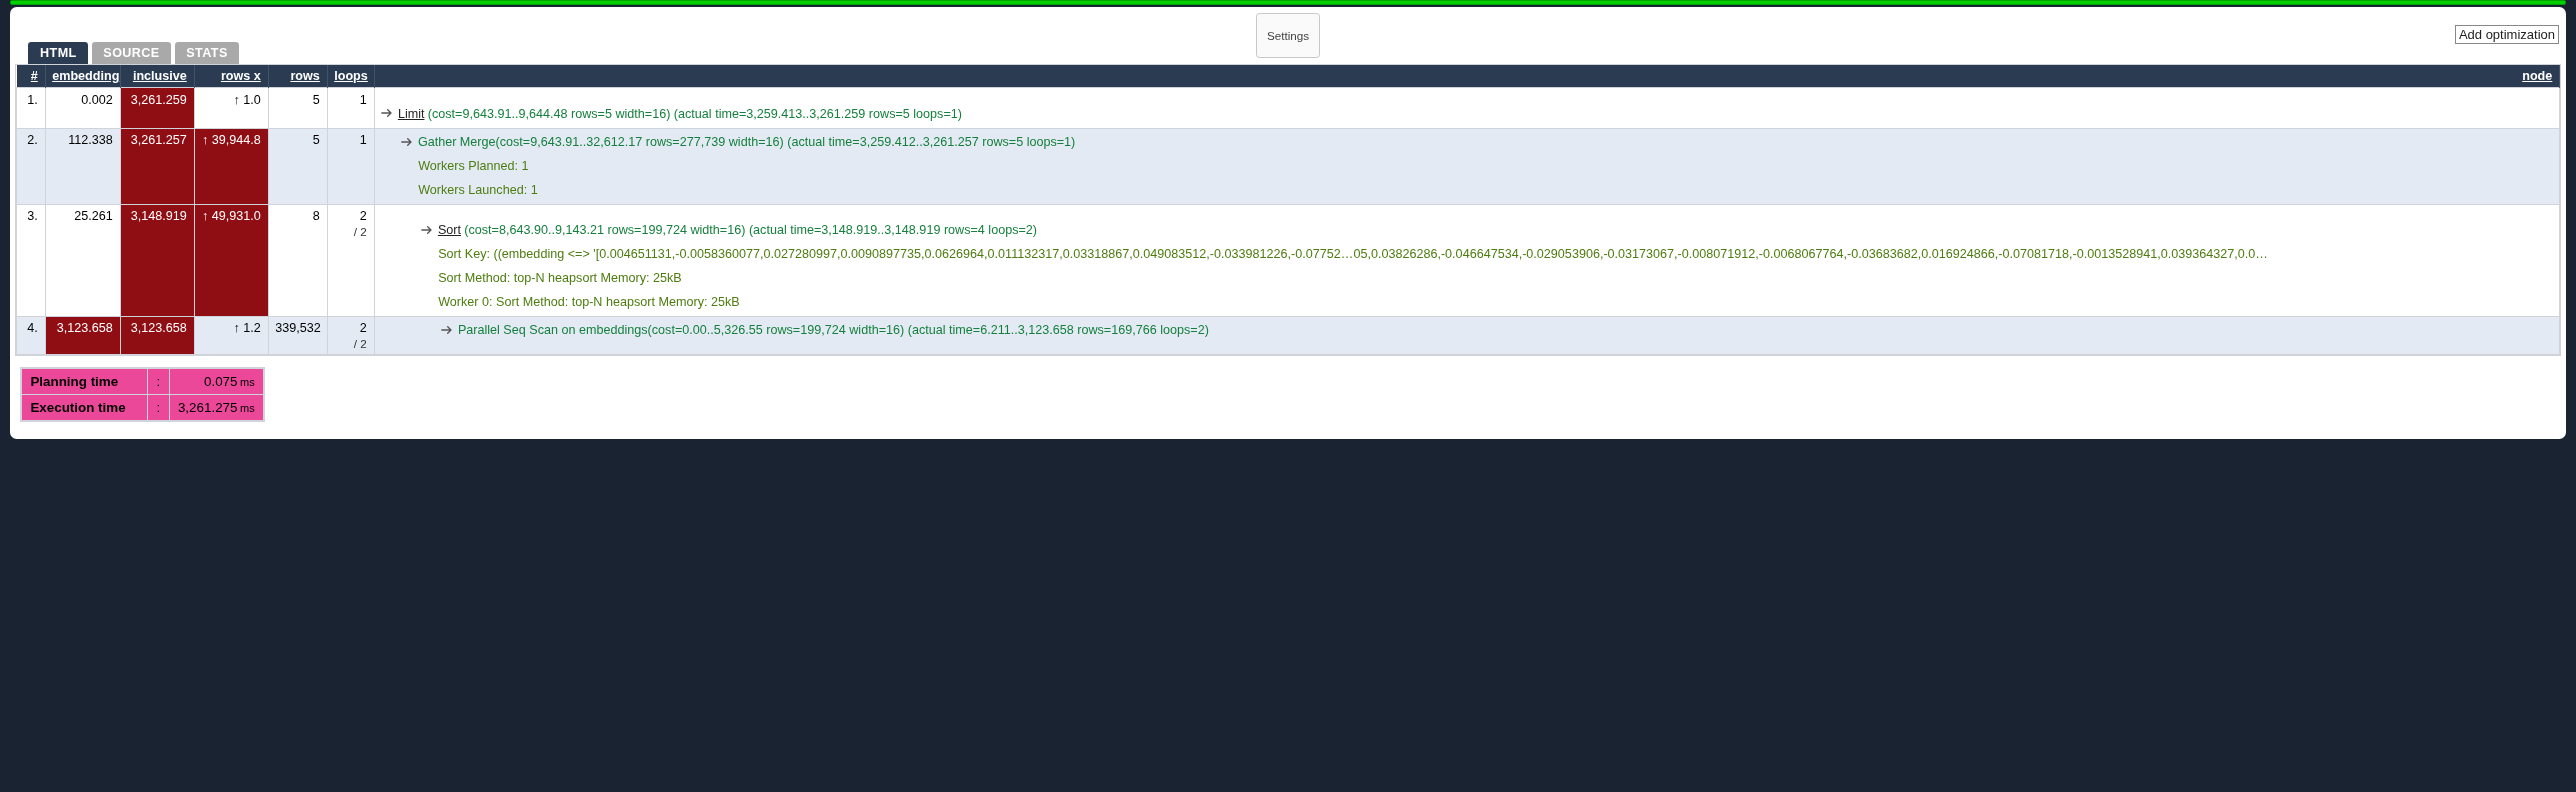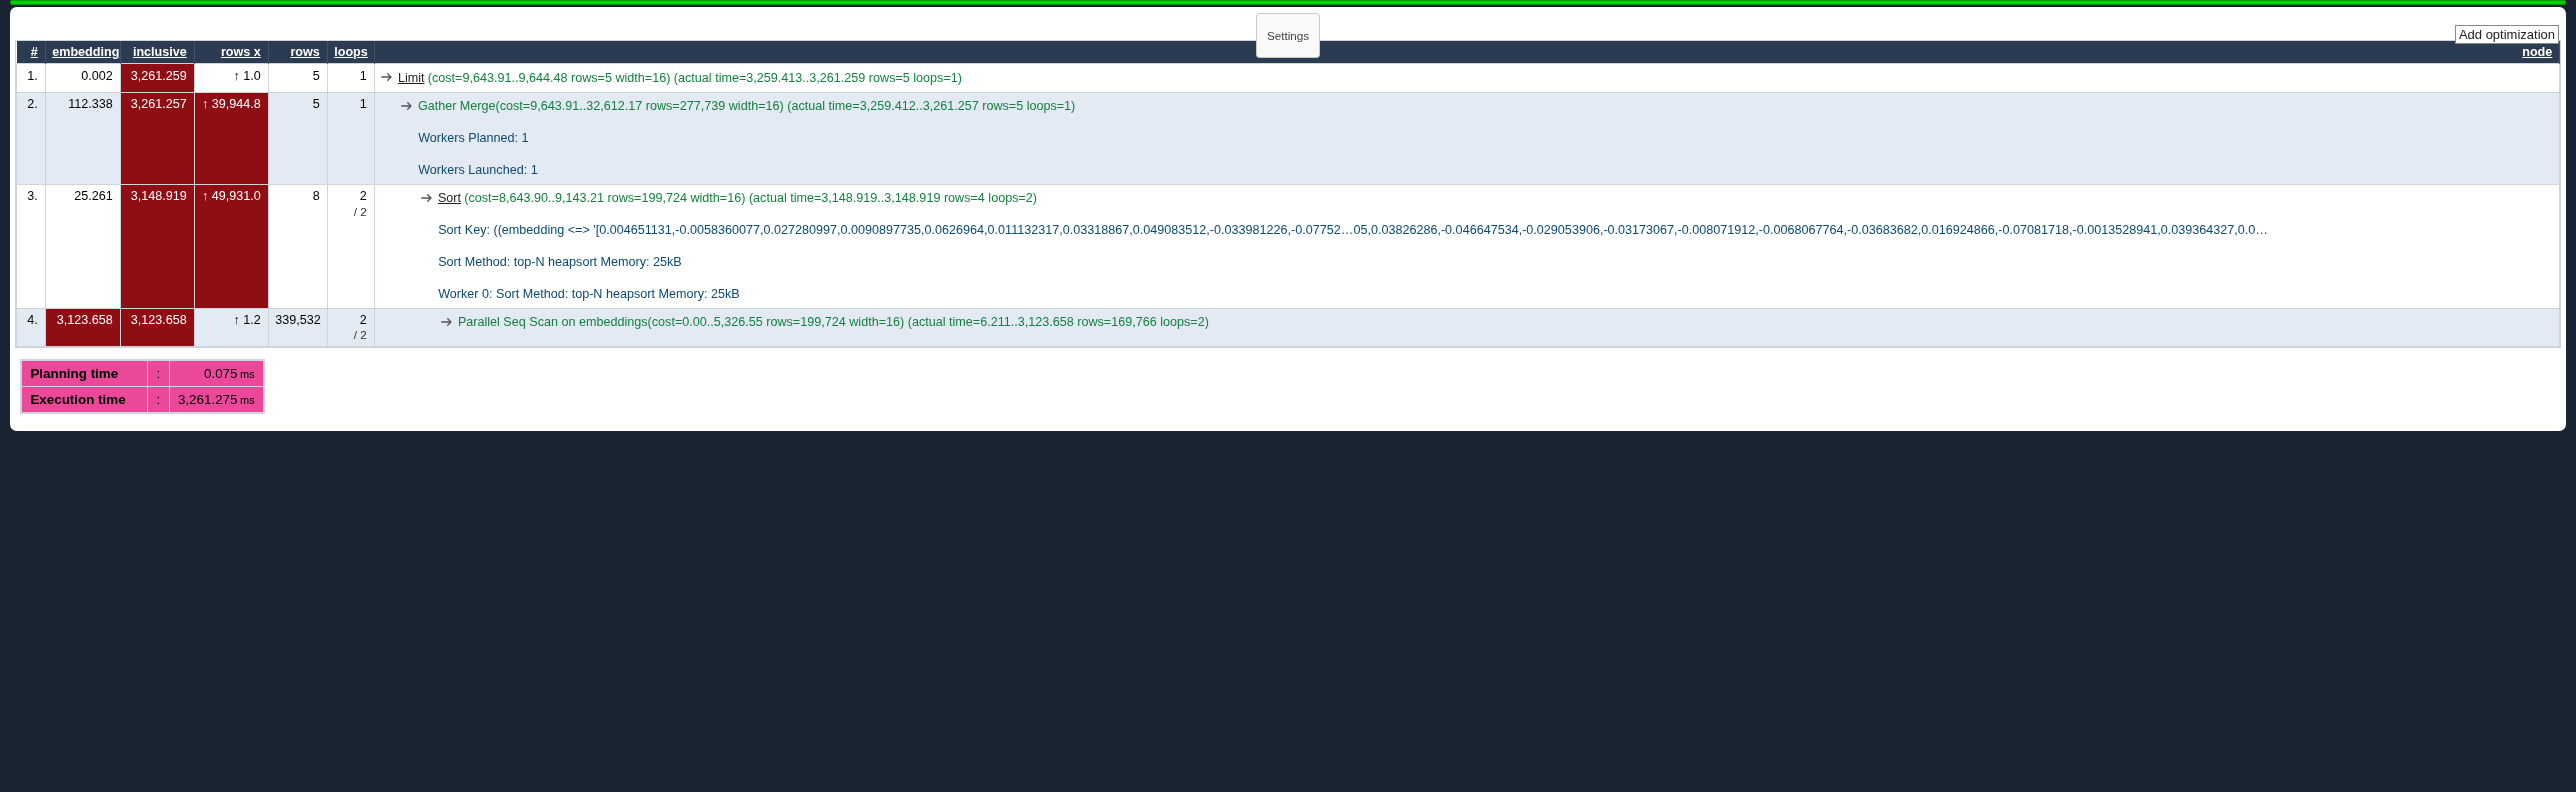--- a/index.html
+++ b/index.html
@@ -129,28 +129,28 @@
   .arrow-icon {
     display: inline-block;
     width: 11.7px;
     flex: 0 0 auto;
     color: #555;
     margin-right: 5px;
     position: relative;
     top: 0.8px;
   }
   .arrow-icon svg { width: 11.7px; height: 10px; }
-  .nlink { text-decoration: underline; color: #222; margin-right: 3.3px; }
+  .nlink { text-decoration: underline; color: #222; margin-right: 3.3px; margin-top: 12px; }
   .ntext { color: #15803d; }
   .sub-line {
     display: flex;
     white-space: nowrap;
     overflow: hidden;
-    color: #0c4a6e;
-    margin-top: 13px;
+    color: #4d7c0f;
+    margin-top: 5px;
   }
   .sub-line .arrow-spacer { display:inline-block; width: 17px; flex:0 0 auto; }
   .loops-sub { font-size: 11.7px; color: #333; margin-top: 1.7px; }
 
   
   .summary {
     margin: 11.7px 0 0 5px;
     border: 0.8px solid #d0d4da;
     display: inline-block;
   }
@@ -173,20 +173,25 @@
   <div class="green-bar"></div>
   <div class="white-card">
 
     <div class="topbar">
       <div class="settings-wrap">
         <span class="settings-btn">Settings</span>
       </div>
       <span class="add-opt">Add optimization</span>
     </div>
 
+    <div class="tabbar">
+      <div class="tab active">HTML</div>
+      <div class="tab">SOURCE</div>
+      <div class="tab">STATS</div>
+    </div>
 
     <div class="plan-wrap">
       <table class="plan">
         <colgroup>
           <col class="col-idx">
             <col class="col-excl">
             <col class="col-incl">
           <col class="col-rx">
             <col class="col-rows">
             <col class="col-loops">

